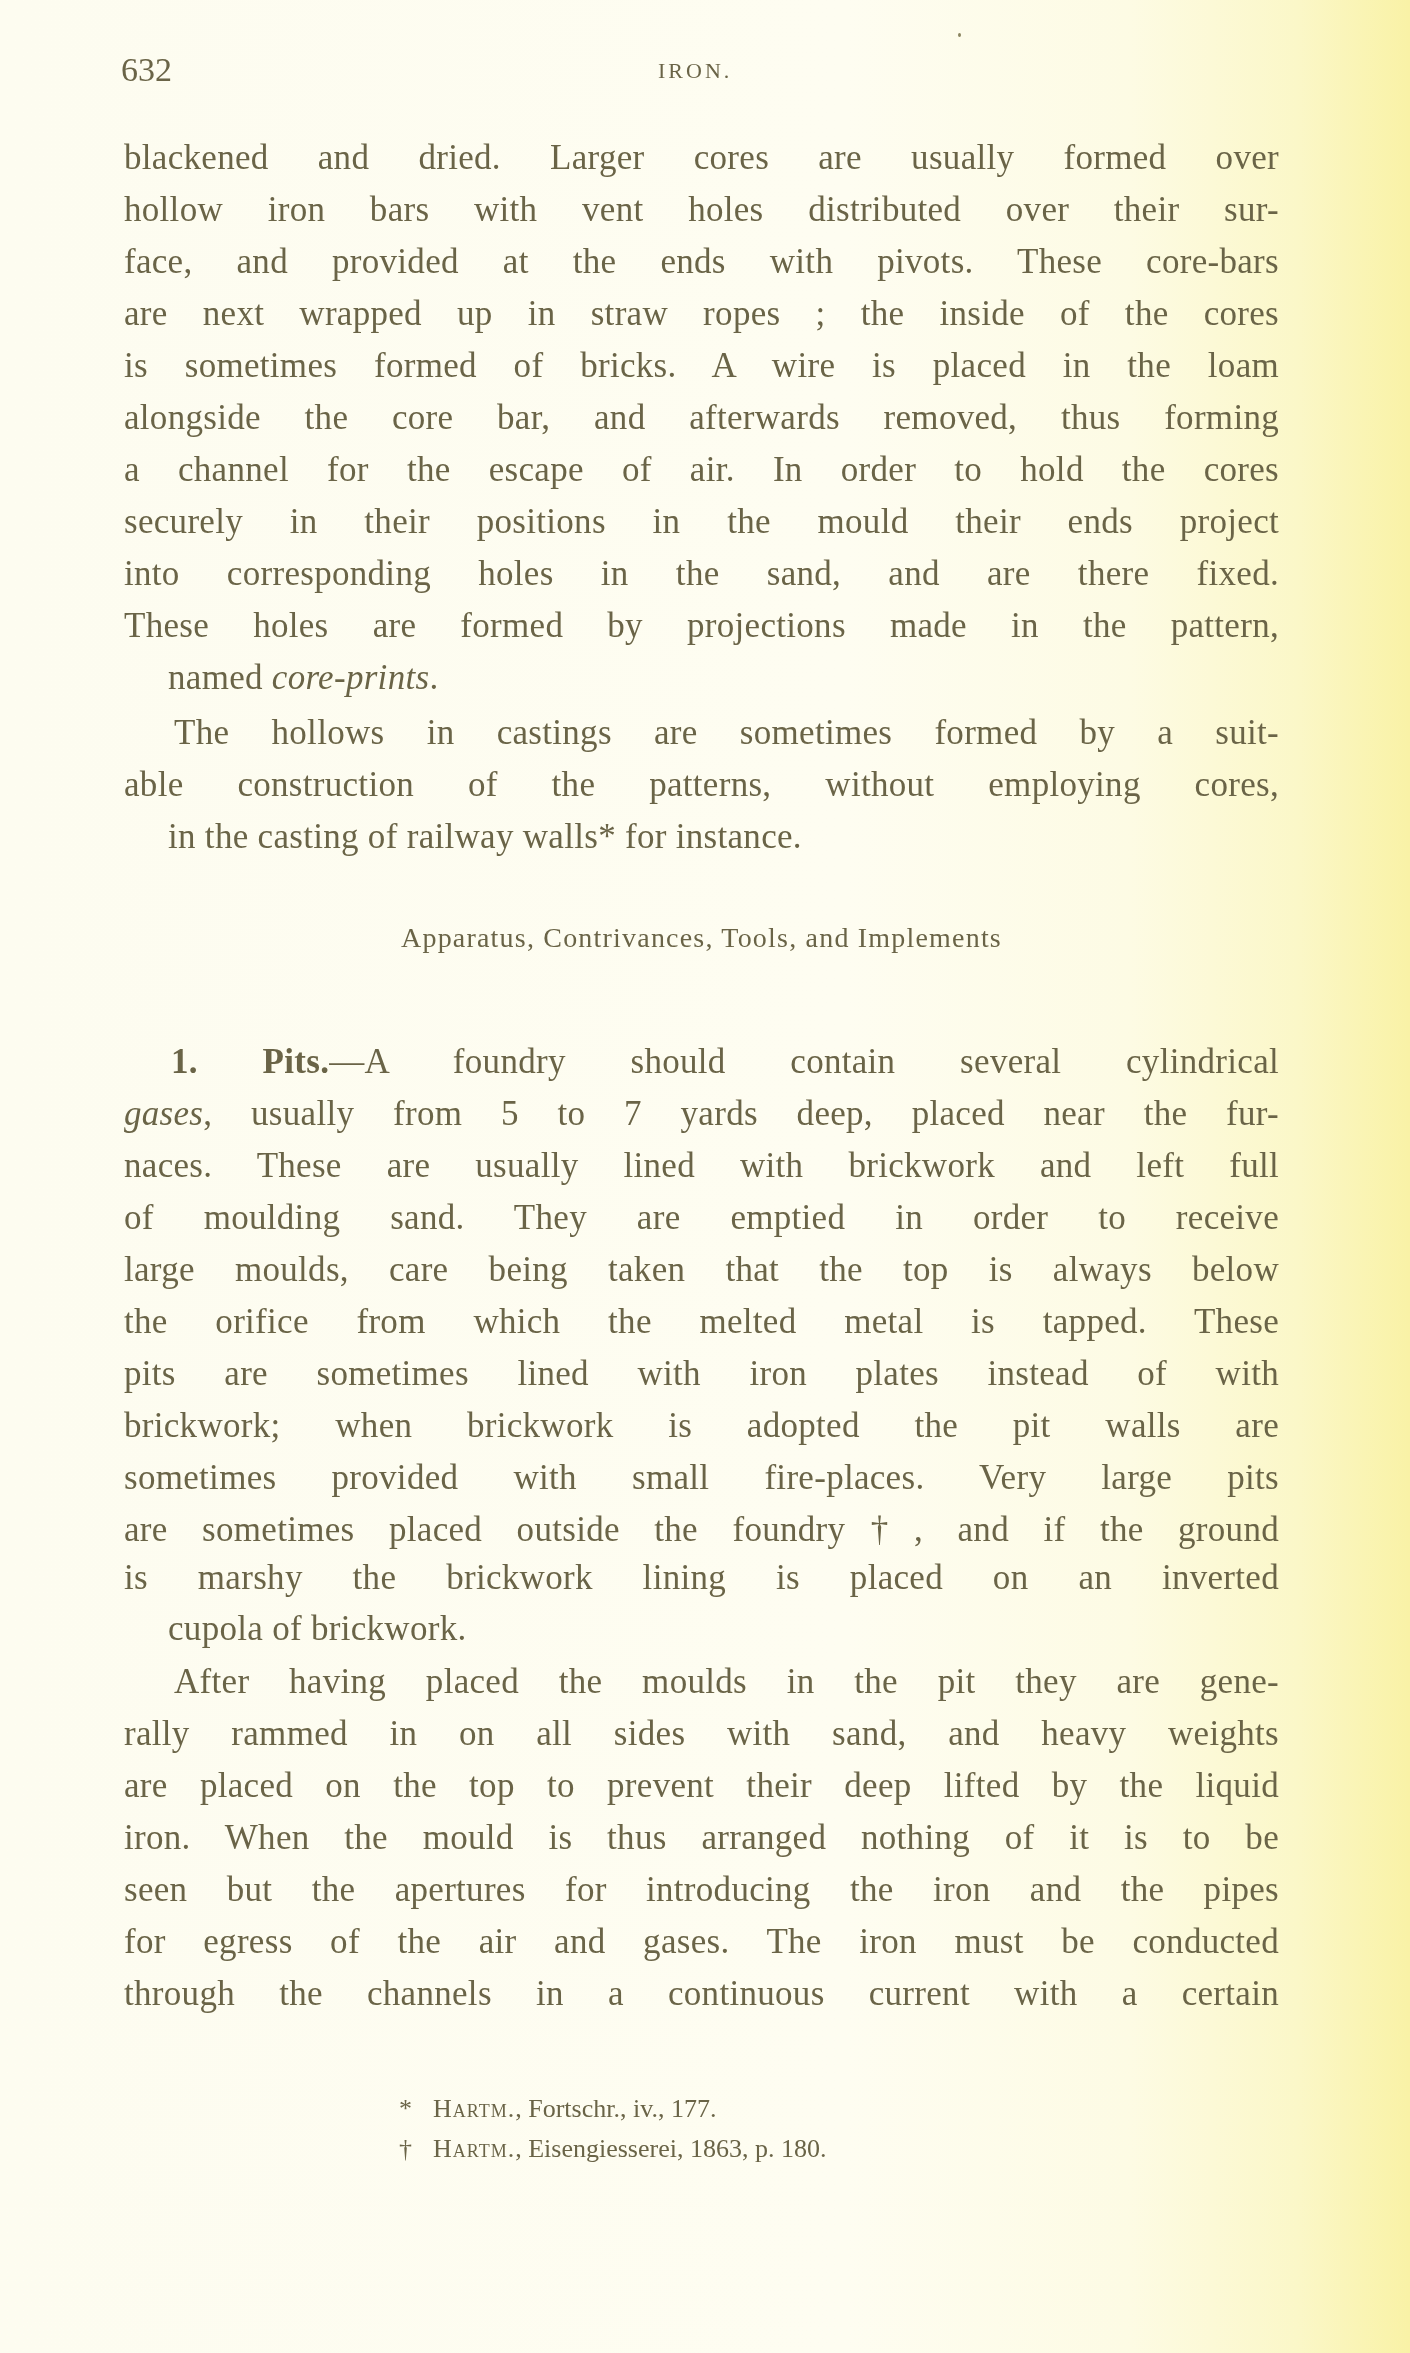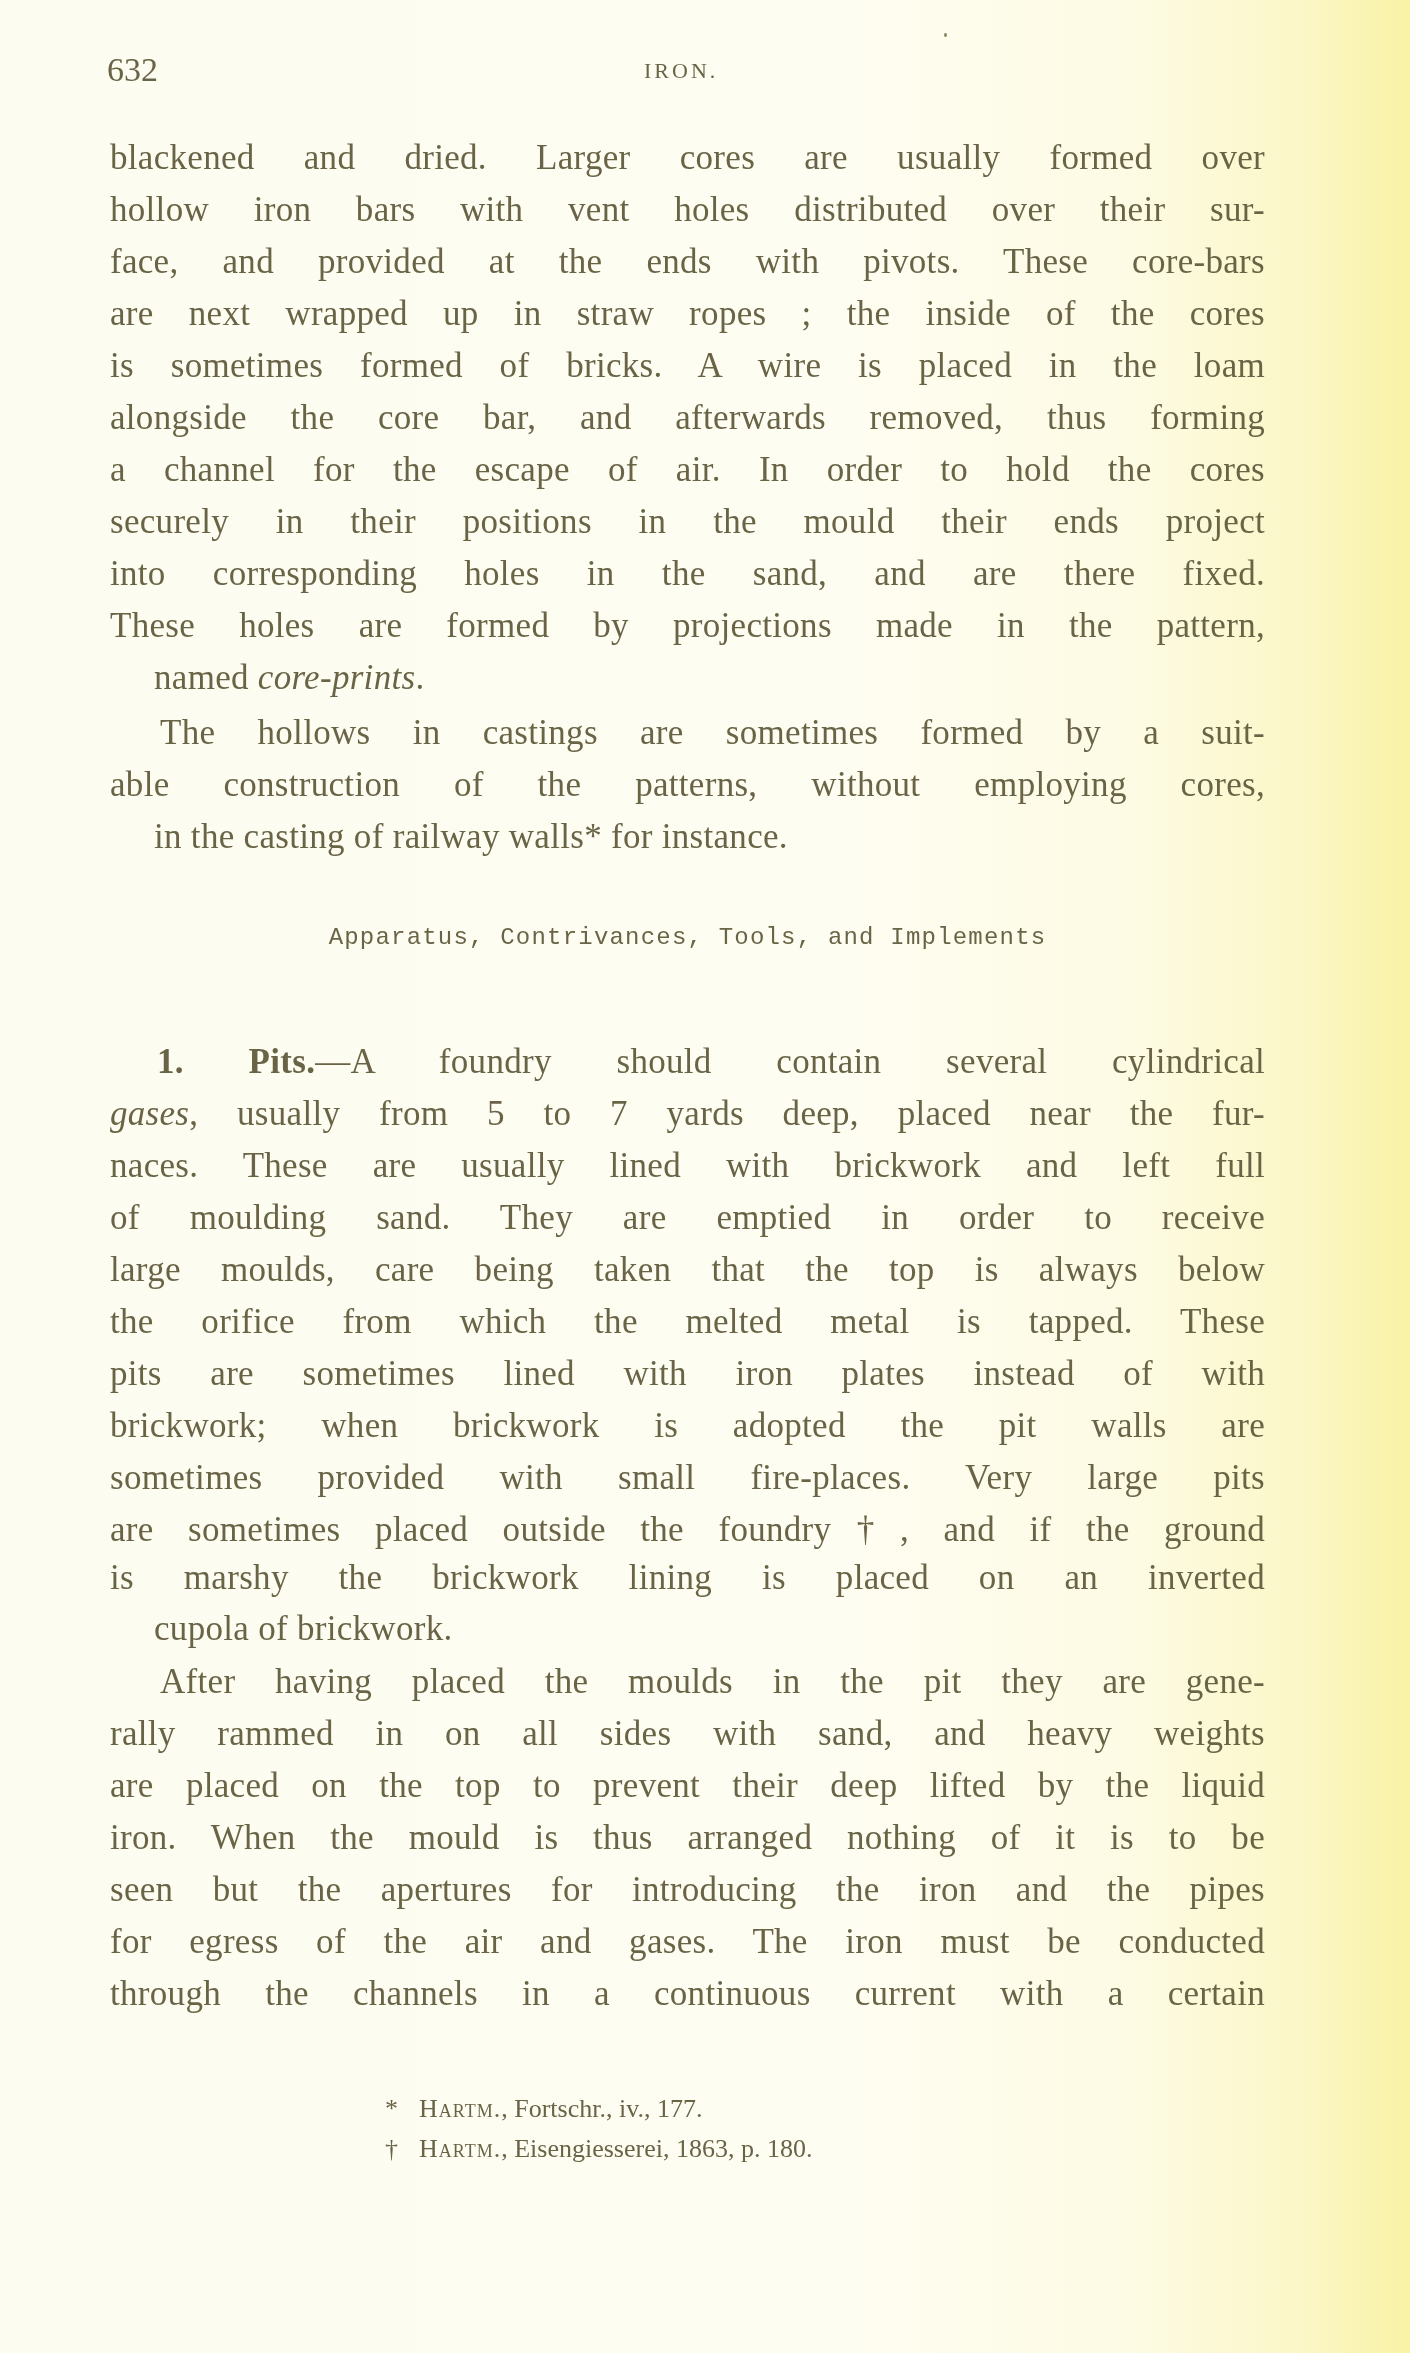--- a/index.html
+++ b/index.html
@@ -5,21 +5,21 @@
   html, body { margin: 0; padding: 0; }
   body {
     width: 1410px;
     height: 2353px;
     position: relative;
     overflow: hidden;
     background: linear-gradient(to right, #fdfcf0 0%, #fefdf1 60%, #fdfbe4 80%, #fbf7c8 92%, #f9f2a6 100%);
     font-family: "Liberation Serif", "DejaVu Serif", serif;
     color: #6a6447;
   }
-  .page { position: absolute; left: 2px; top: 0; width: 1290px; height: 2353px; }
+  .page { position: absolute; left: 16px; top: 0; width: 1290px; height: 2353px; }
   .line {
     position: absolute;
     left: 108px;
     width: 1155px;
     font-size: 35px;
     line-height: 40px;
     height: 40px;
     white-space: nowrap;
     text-align: justify;
     text-align-last: justify;
@@ -33,22 +33,22 @@
     font-size: 34px; line-height: 40px;
   }
   .runhead-title {
     position: absolute; left: 642px; top: 56px;
     font-size: 22px; line-height: 30px; letter-spacing: 3px;
   }
   .speck { position: absolute; left: 942px; top: 33px; width: 3px; height: 4px; background: #8a8460; border-radius: 50%; }
   .heading {
     position: absolute; left: 108px; width: 1155px;
     text-align: center;
-    font-family: Liberation Mono, monospace;
-    font-size: 24px; line-height: 40px;
+    font-family: Liberation Serif, serif;
+    font-size: 28px; line-height: 40px;
     letter-spacing: 1.2px;
   }
   .it { font-style: italic; }
   .bold { font-weight: bold; }
   .footnote {
     position: absolute; left: 383px;
     font-size: 26px; line-height: 32px;
     white-space: nowrap;
   }
   .footnote .mark { display: inline-block; width: 34px; }

